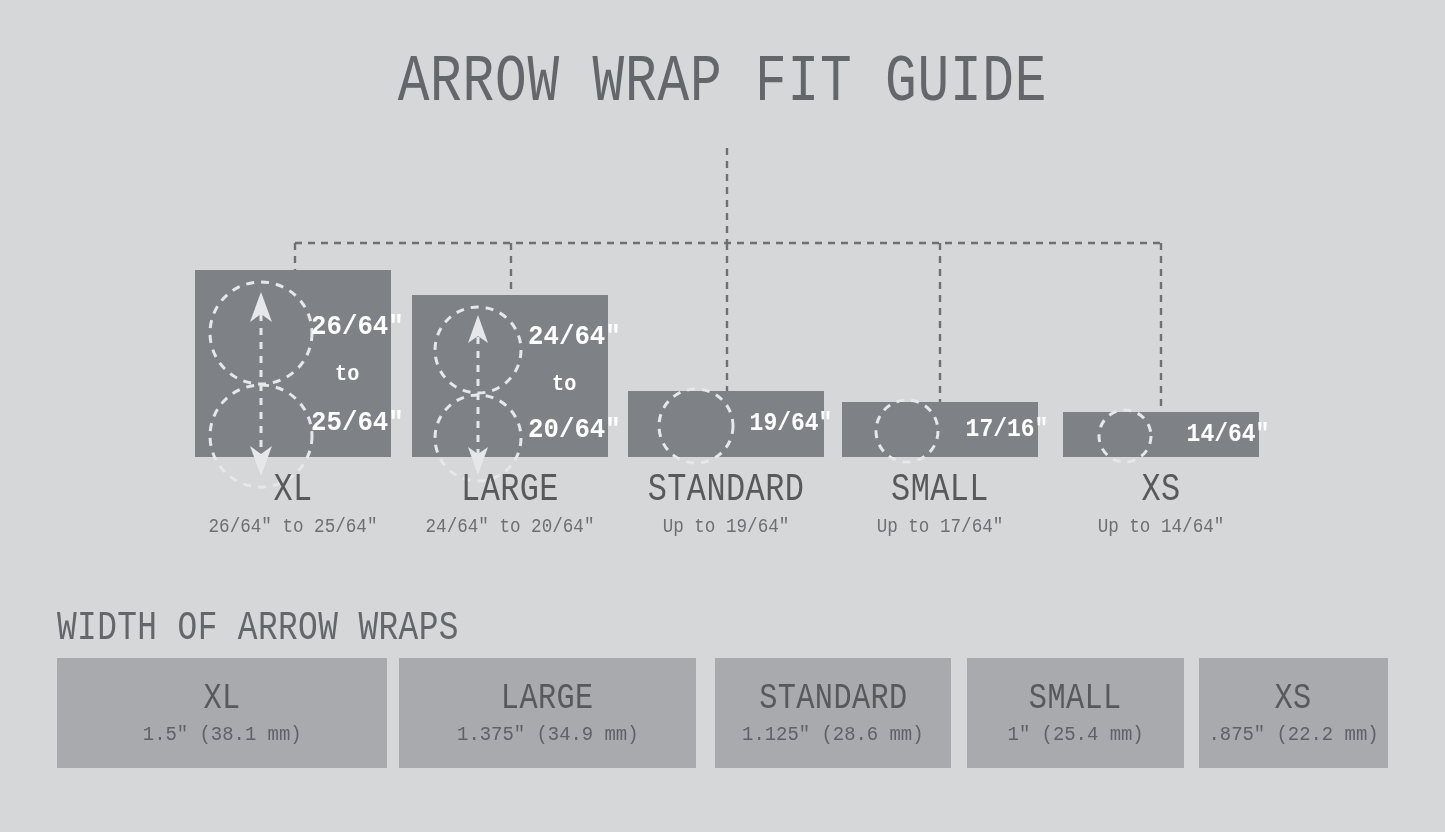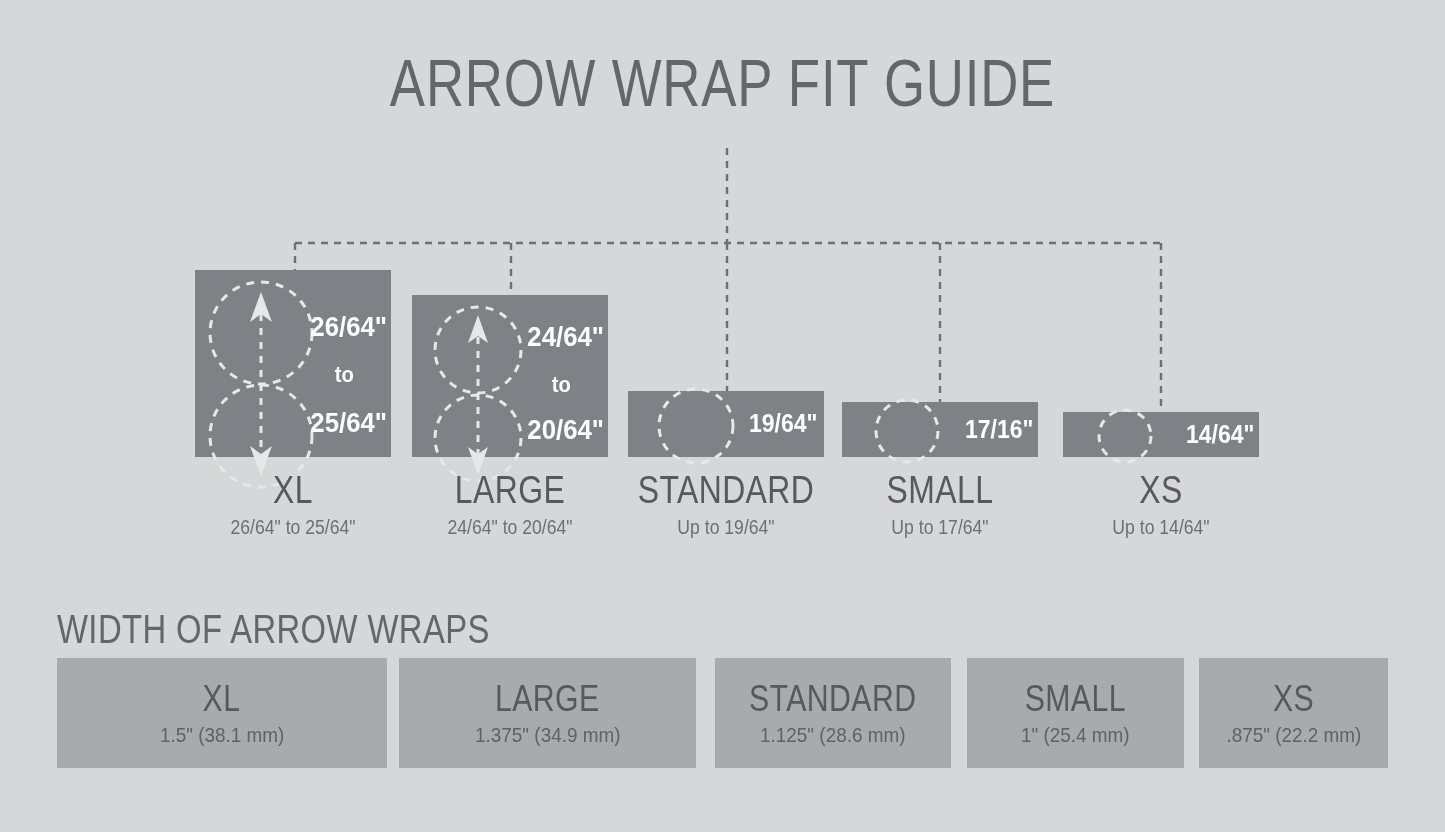--- a/index.html
+++ b/index.html
@@ -11,20 +11,21 @@
     height: 832px;
     background: #d5d7d8;
     font-family: "Liberation Sans", sans-serif;
     overflow: hidden;
     position: relative;
   }
   #root {
     position: relative;
     width: 1445px;
     height: 660px;
+    font-family: Liberation Mono, monospace;
   }
 
   
   .main-title {
     position: absolute;
     left: 0;
     top: 46px;
     width: 1445px;
     text-align: center;
     font-size: 66px;

